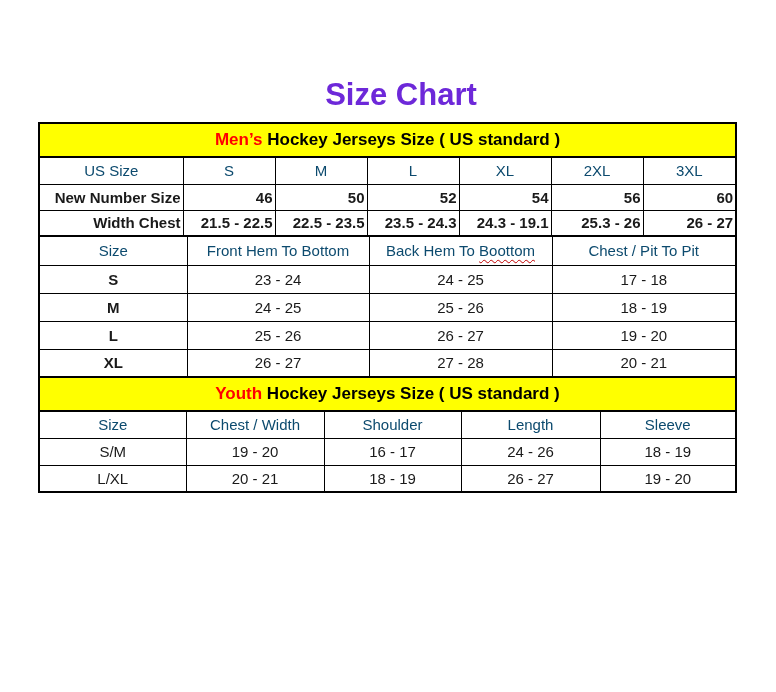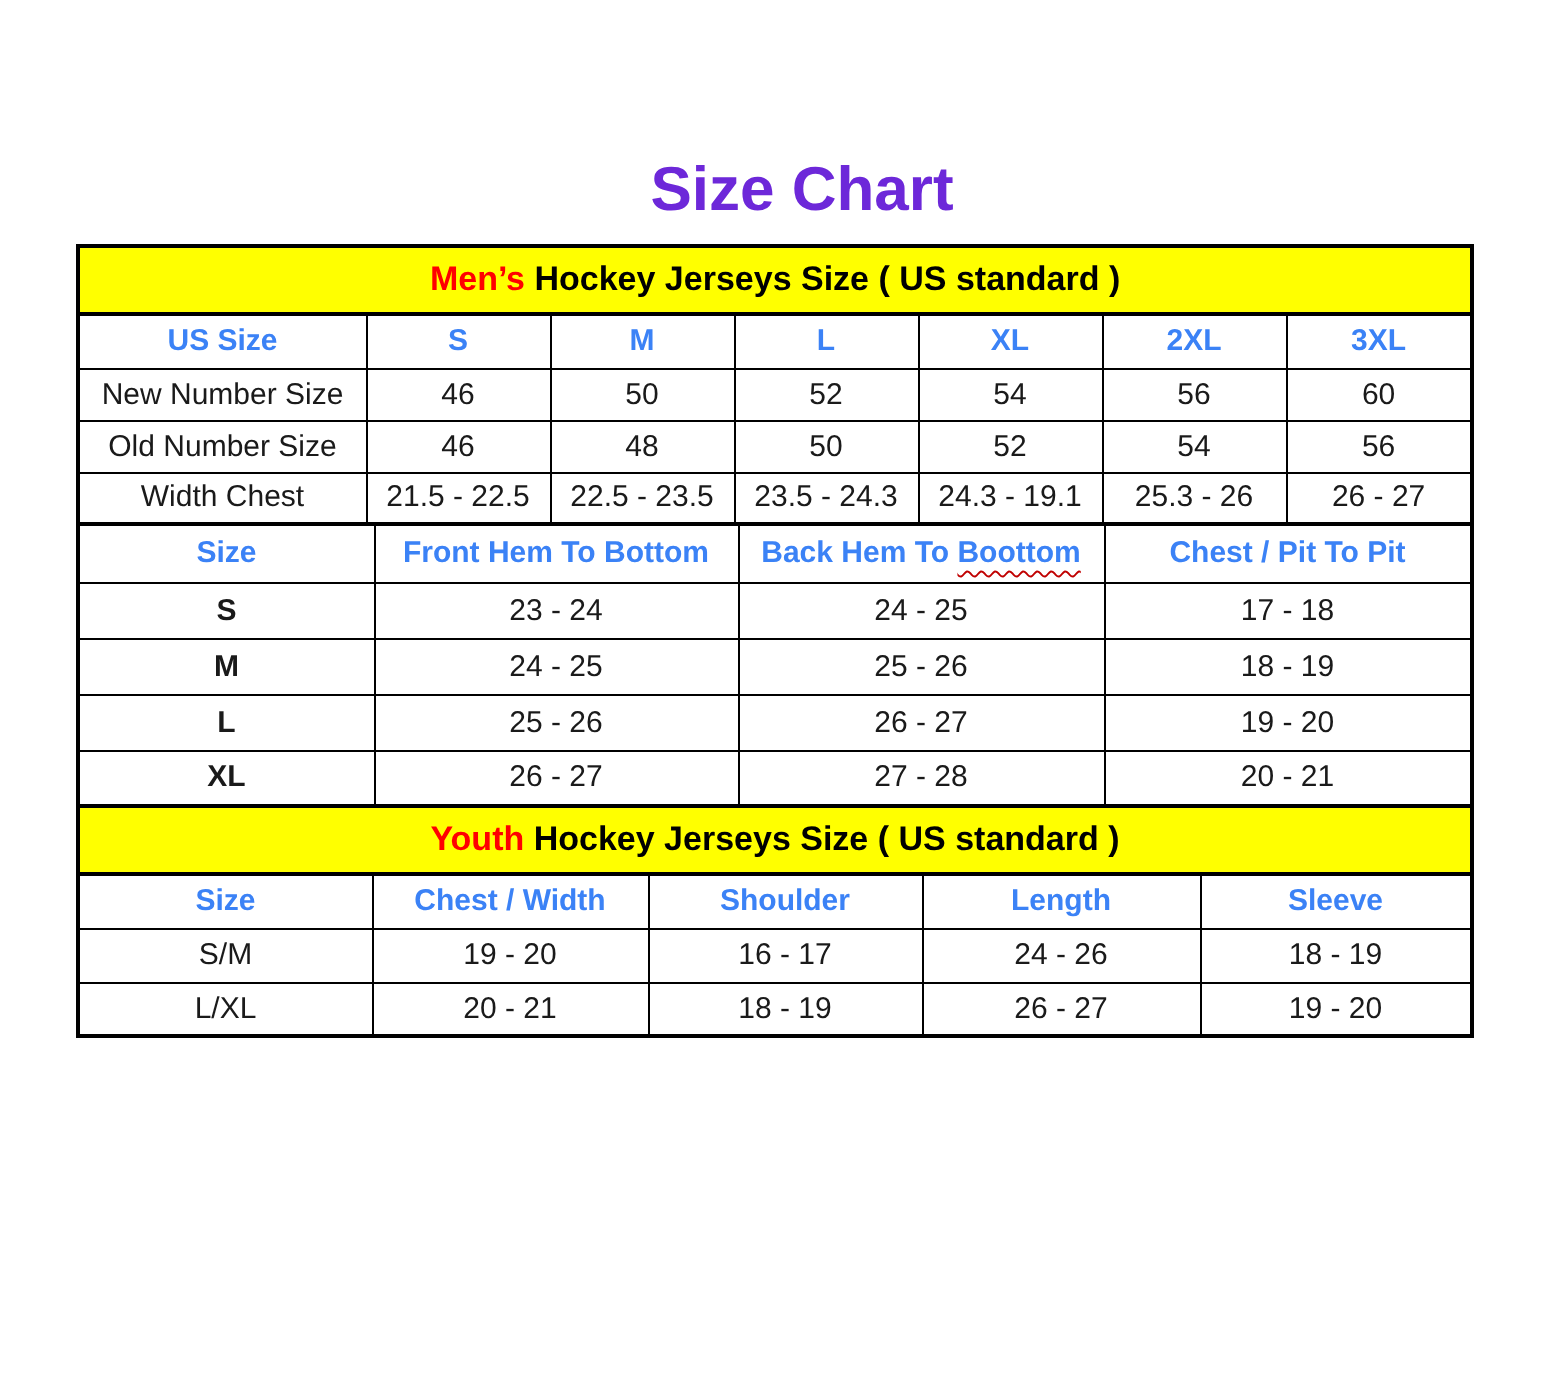--- a/index.html
+++ b/index.html
@@ -49,24 +49,24 @@
     height: 34px;
     font-size: 17px;
     font-weight: bold;
     color: #000000;
     border: 1px solid #000000;
     border-bottom: 2px solid #000000;
     margin-left: 16px;
   }
   .banner-highlight { color: #FF0000; }
 
-  .col-head { font-weight: bold; height: 27px; color: #3b82f6; }
+  .col-head { font-weight: normal; height: 27px; color: #0c4a6e; }
 
   .t-mens tbody th,
-  .t-mens tbody td { height: 26px; font-weight: normal; }
+  .t-mens tbody td { height: 26px; font-weight: bold; text-align: right; }
 
   .t-womens tbody td { height: 28px; font-weight: normal; }
   .t-womens tbody th { height: 28px; font-weight: bold; }
   .t-womens .col-head { height: 29px; }
 
   .t-youth tbody td { height: 27px; font-weight: normal; }
   .t-youth tbody th { height: 27px; font-weight: normal; }
 
   .misspell {
     text-decoration: underline;
@@ -113,29 +113,20 @@
         <tr>
           <th>New Number Size</th>
           <td>46</td>
           <td>50</td>
           <td>52</td>
           <td>54</td>
           <td>56</td>
           <td>60</td>
         </tr>
         <tr>
-          <th>Old Number Size</th>
-          <td>46</td>
-          <td>48</td>
-          <td>50</td>
-          <td>52</td>
-          <td>54</td>
-          <td>56</td>
-        </tr>
-        <tr>
           <th>Width Chest</th>
           <td>21.5 - 22.5</td>
           <td>22.5 - 23.5</td>
           <td>23.5 - 24.3</td>
           <td>24.3 - 19.1</td>
           <td>25.3 - 26</td>
           <td>26 - 27</td>
         </tr>
       </tbody>
     </table>

